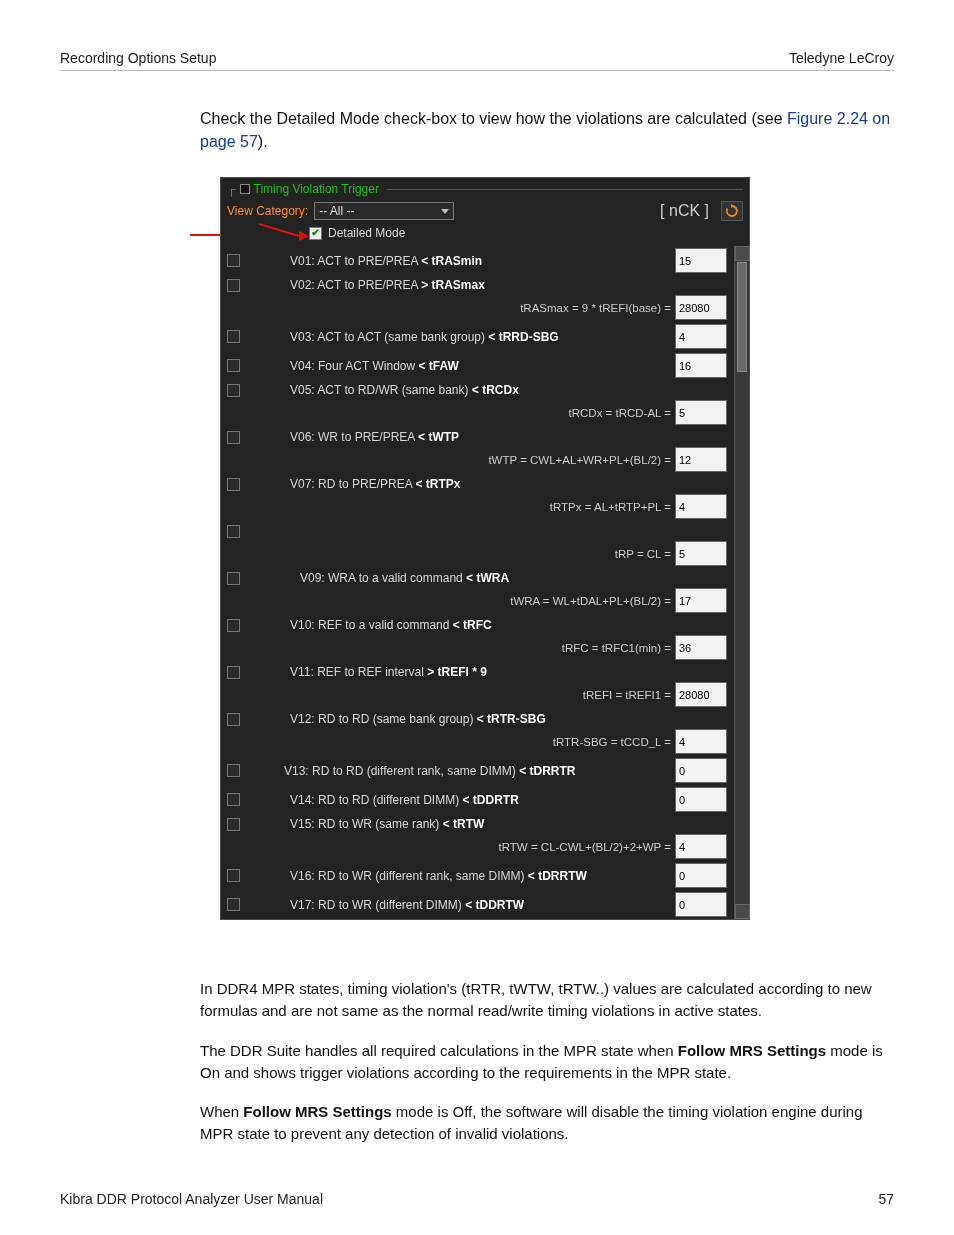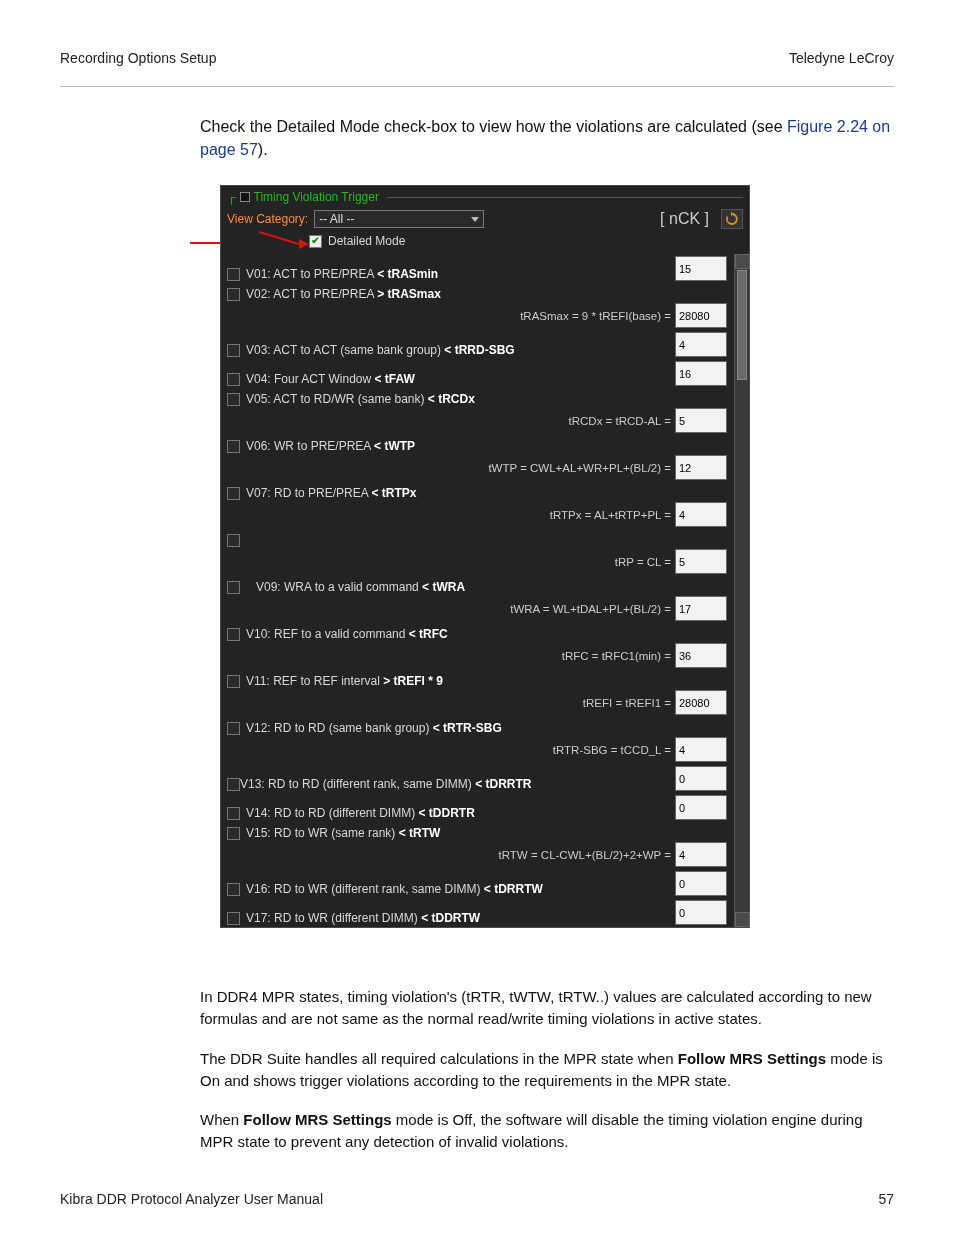--- a/index.html
+++ b/index.html
@@ -11,22 +11,22 @@
     color: #111;
     position: relative;
     padding: 50px 60px 40px 60px;
   }
   .hdr {
     display: flex;
     justify-content: space-between;
     font-size: 14px;
     color: #222;
     border-bottom: 1px solid #bbb;
-    padding-bottom: 20px;
-    margin-bottom: 28px;
+    padding-bottom: 4px;
+    margin-bottom: 36px;
   }
   .intro {
     font-size: 16px;
     line-height: 1.45;
     margin-left: 140px;
     margin-bottom: 24px;
   }
   .intro .link { color: #1a3c8c; }
   .shot-wrap {
     margin-left: 160px;
@@ -72,21 +72,21 @@
     padding: 3px 6px;
     gap: 6px;
   }
   .vc-label { color: #ff8c3a; }
   .combo {
     display: inline-flex;
     align-items: center;
     border: 1px solid #777;
     background: #2a2a2a;
     height: 18px;
-    width: 170px;
+    width: 140px;
     padding: 0 4px;
     color: #ddd;
     justify-content: space-between;
   }
   .combo .tri {
     width: 0; height: 0; border-left: 4px solid transparent; border-right: 4px solid transparent; border-top: 5px solid #bbb;
   }
   .nck { color: #ccc; margin-left: auto; margin-right: 6px; font-size: 16px; }
   .refresh {
     width: 22px; height: 20px; border: 1px solid #555; background: #333;
@@ -101,23 +101,24 @@
     display: inline-flex; align-items: center; justify-content: center;
     font-size: 10px; color: #0a8a0a; font-weight: bold; line-height: 1;
   }
   .chk.blank { background: #2a2a2a; }
   .list {
     position: relative;
     padding-right: 16px;
   }
   .vrow {
     display: flex;
-    align-items: flex-end;
+    align-items: center;
     padding: 2px 6px;
     min-height: 20px;
+    gap: 44px;
   }
   .vrow .lbl { flex: 1; color: #d8d8d8; }
   .vrow .lbl b { color: #fff; font-weight: bold; }
   .vrow .lbl .op { font-weight: bold; color: #fff; }
   .valbox {
     width: 52px; height: 25px;
     background: #f2f2f2; color: #000;
     padding: 0 3px; font-size: 11px;
     border: 1px solid #666;
     text-align: left;

